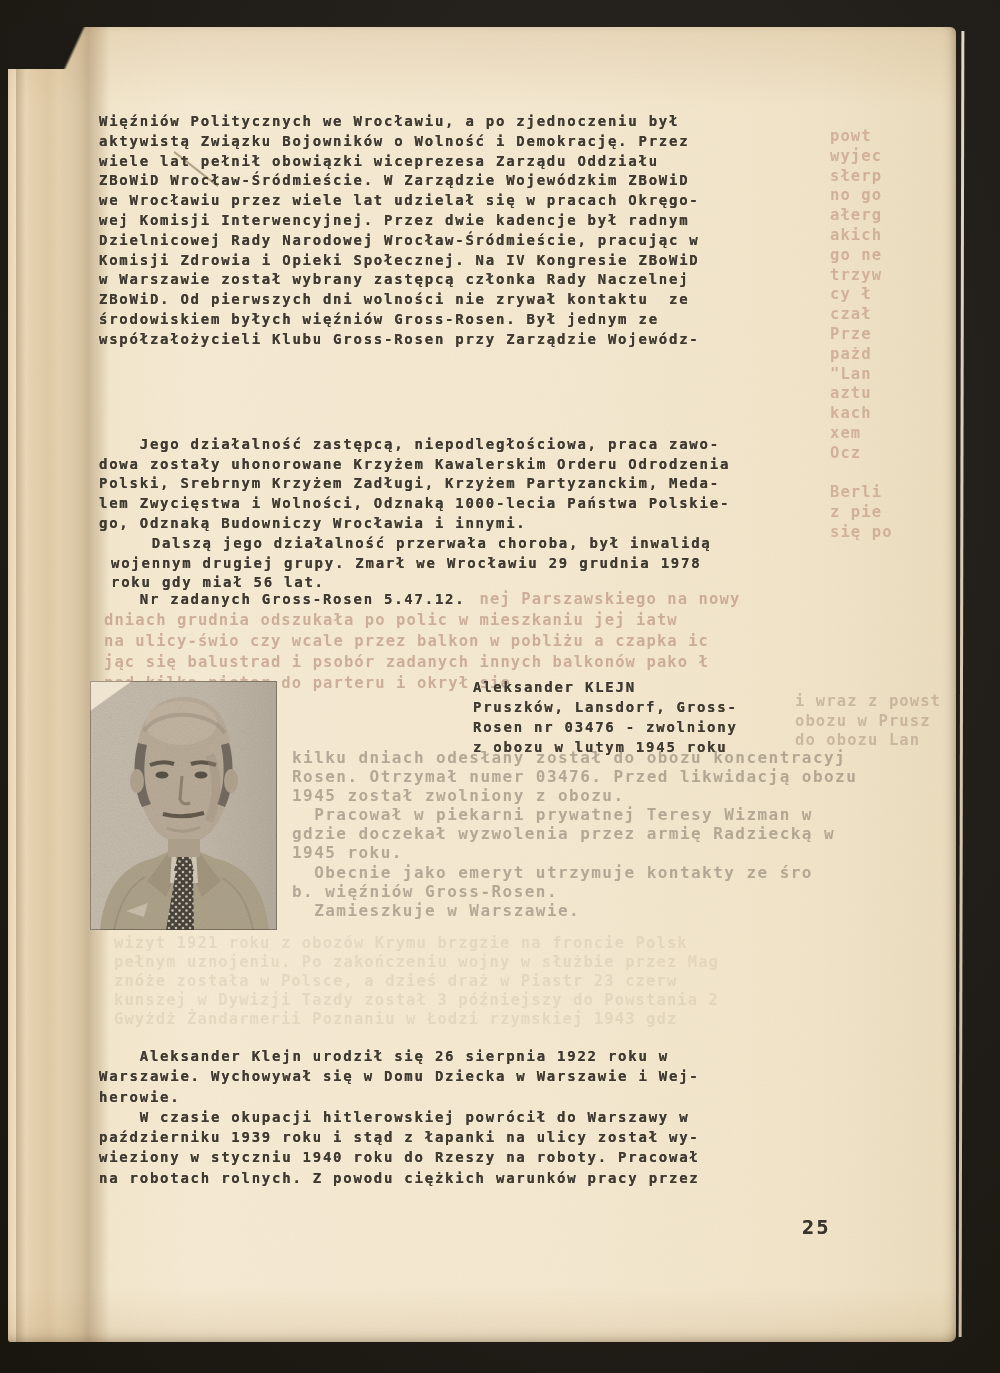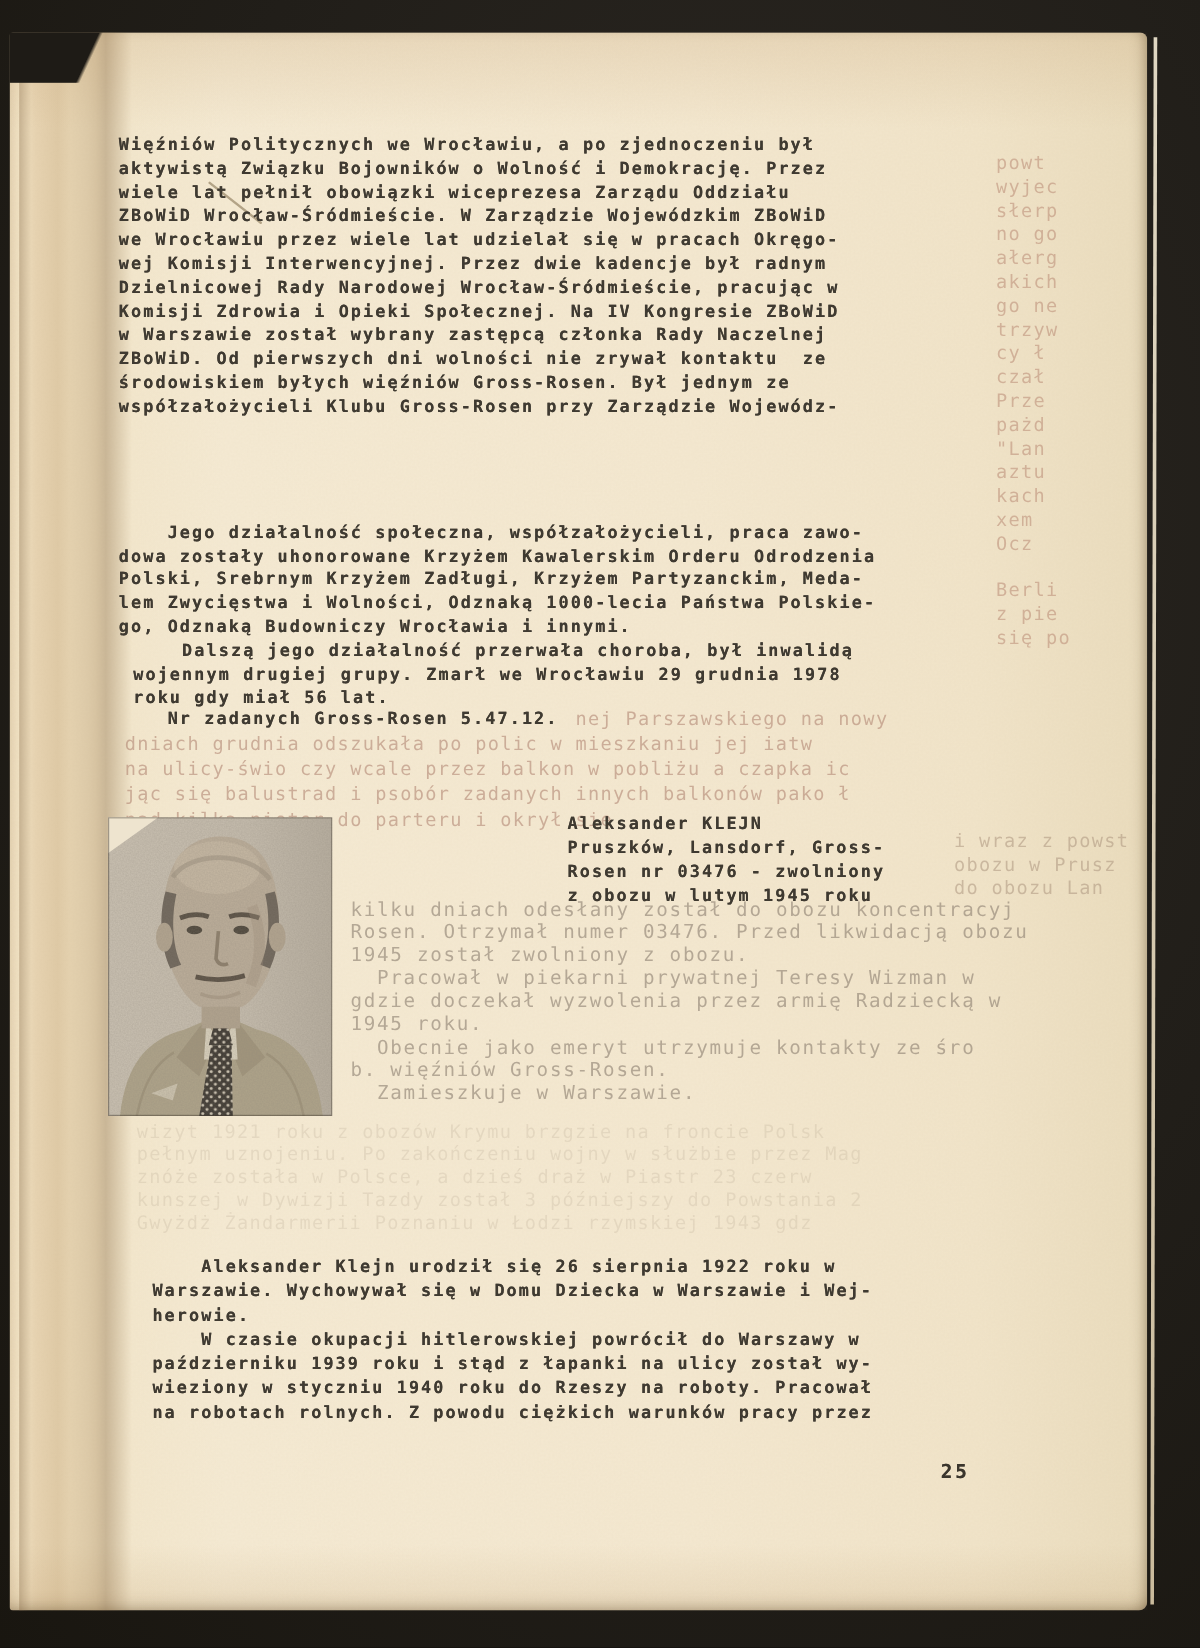--- a/index.html
+++ b/index.html
@@ -33,24 +33,24 @@
     position:absolute;white-space:pre;color:#3f3a31;
     font-weight:bold;font-size:14px;line-height:19.8px;letter-spacing:1.75px;
     text-shadow:0 0 .5px rgba(63,58,49,.85);
   }
   .b1{left:99px;top:112px;}
   .b2{left:99px;top:357px;}
   .b3{left:99px;top:435px;line-height:19.7px;}
   .b4{left:99px;top:534px;line-height:19.6px;margin-left:12px;}
   .b5{left:99px;top:590px;}
   .caption{left:473px;top:677px;line-height:20px;}
-  .b6{left:99px;top:1046px;line-height:20.3px;margin-left:28px;}
-  .pagenum{left:784px;top:1216px;font-size:16px;letter-spacing:2.5px;line-height:22px;color:#3a352c;}
-
-  .st{position:absolute;white-space:pre;font-weight:normal;pointer-events:none;
+  .b6{left:99px;top:1046px;line-height:20.3px;}
+  .pagenum{left:802px;top:1216px;font-size:20px;letter-spacing:2.5px;line-height:22px;color:#3a352c;}
+
+  .st{position:absolute;white-space:pre;font-weight:bold;pointer-events:none;
     font-size:15.5px;letter-spacing:1.1px;}
   .st-margin{left:830px;top:127px;line-height:19.8px;color:#b5836e;opacity:.5;filter:blur(.3px);}
   .st-mid{left:104px;top:589px;line-height:20.9px;color:#ad7f6d;opacity:.55;filter:blur(.35px);}
   .st-beside{left:795px;top:692px;line-height:19.6px;color:#a78f79;opacity:.5;filter:blur(.3px);}
   .st-side{left:292px;top:748px;line-height:19.1px;font-size:16px;letter-spacing:1.45px;color:#8f8273;opacity:.62;filter:blur(.3px);}
   .st-faint{left:114px;top:934px;line-height:19px;color:#9b8a74;opacity:.16;filter:blur(.4px);}
 
   .photo{position:absolute;left:90px;top:681px;width:187px;height:249px;}
   .photo svg{display:block;width:100%;height:100%;}
 </style>
@@ -122,21 +122,21 @@
 wiele lat pełnił obowiązki wiceprezesa Zarządu Oddziału
 ZBoWiD Wrocław-Śródmieście. W Zarządzie Wojewódzkim ZBoWiD
 we Wrocławiu przez wiele lat udzielał się w pracach Okręgo-
 wej Komisji Interwencyjnej. Przez dwie kadencje był radnym
 Dzielnicowej Rady Narodowej Wrocław-Śródmieście, pracując w
 Komisji Zdrowia i Opieki Społecznej. Na IV Kongresie ZBoWiD
 w Warszawie został wybrany zastępcą członka Rady Naczelnej
 ZBoWiD. Od pierwszych dni wolności nie zrywał kontaktu  ze
 środowiskiem byłych więźniów Gross-Rosen. Był jednym ze
 współzałożycieli Klubu Gross-Rosen przy Zarządzie Wojewódz-</div>
-  <div class="tw b3">    Jego działalność społeczna, współzałożycieli, praca zawo-
+  <div class="tw b3">    Jego działalność zastępcą, niepodległościowa, praca zawo-
 dowa zostały uhonorowane Krzyżem Kawalerskim Orderu Odrodzenia
 Polski, Srebrnym Krzyżem Zadługi, Krzyżem Partyzanckim, Meda-
 lem Zwycięstwa i Wolności, Odznaką 1000-lecia Państwa Polskie-
 go, Odznaką Budowniczy Wrocławia i innymi.</div>
   <div class="tw b4">    Dalszą jego działalność przerwała choroba, był inwalidą
 wojennym drugiej grupy. Zmarł we Wrocławiu 29 grudnia 1978
 roku gdy miał 56 lat.</div>
   <div class="tw b5">    Nr zadanych Gross-Rosen 5.47.12.</div>
   <div class="tw caption">Aleksander KLEJN
 Pruszków, Lansdorf, Gross-

